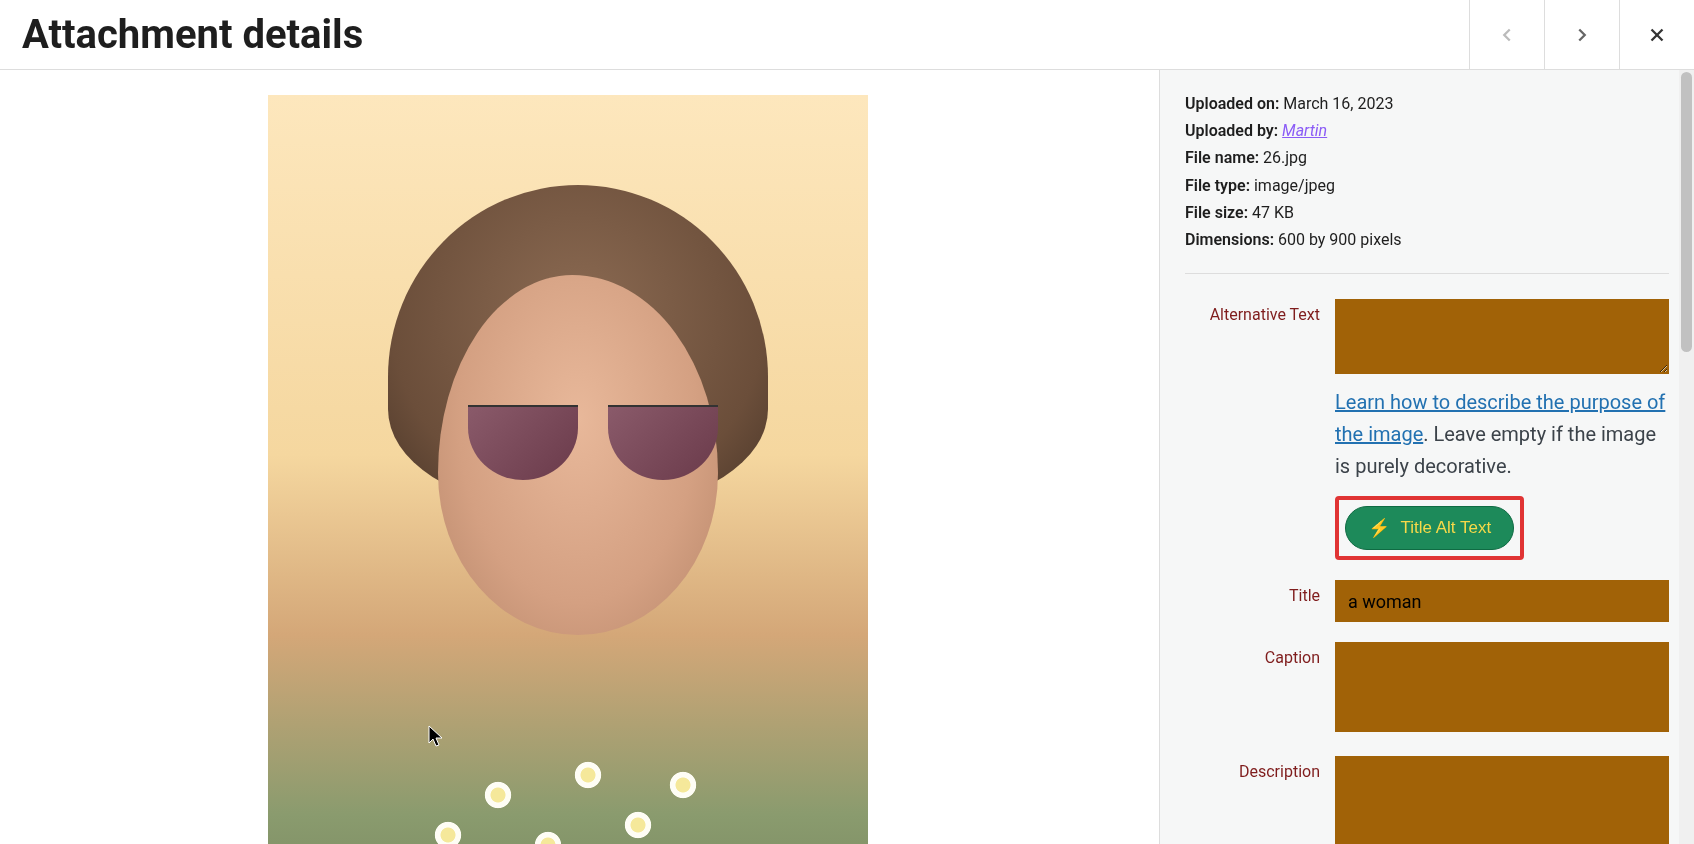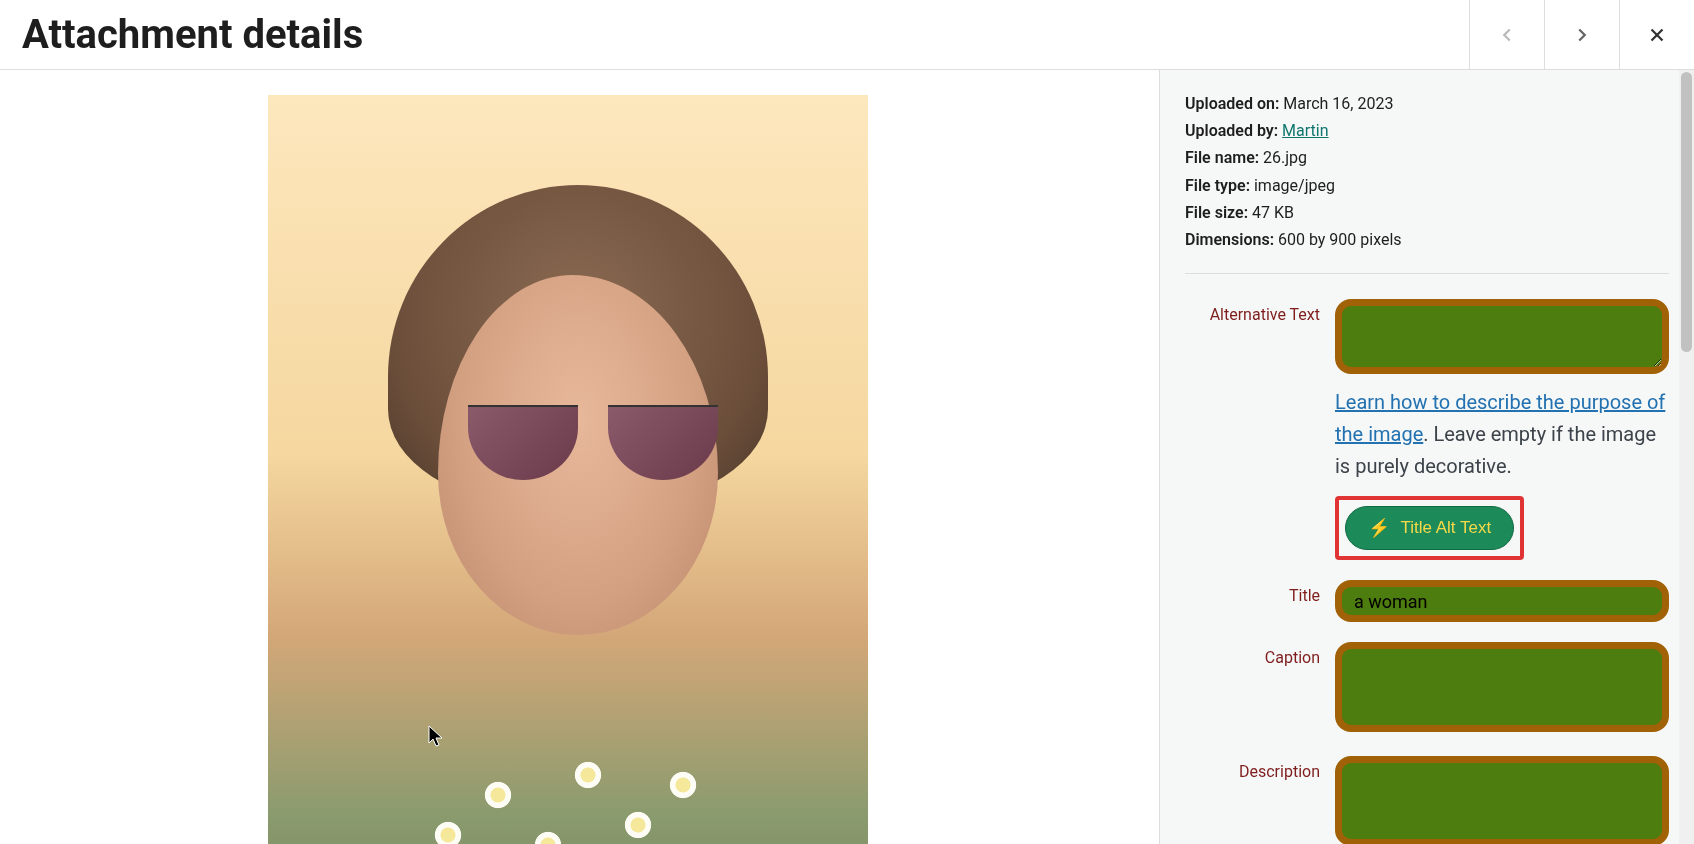--- a/index.html
+++ b/index.html
@@ -161,22 +161,23 @@
     }
     .meta {
       margin-bottom: 20px;
       line-height: 1.7;
       font-size: 16px;
     }
     .meta-row strong {
       font-weight: 600;
     }
     .meta-row a {
-      color: #0f766e;
+      color: #8b5cf6;
       text-decoration: underline;
+      font-style: italic;
     }
     .divider {
       border: none;
       border-top: 1px solid #ddd;
       margin-bottom: 25px;
     }
     .form-row {
       display: flex;
       margin-bottom: 20px;
       align-items: flex-start;
@@ -188,26 +189,26 @@
       padding-top: 6px;
       font-size: 16px;
       color: #7f1d1d;
     }
     .form-field {
       flex: 1;
     }
     .form-field textarea,
     .form-field input[type="text"] {
       width: 100%;
-      border: 7px solid #a16207;
-      border-radius: 16px;
+      border: 1px solid #a16207;
+      border-radius: 0;
       padding: 8px 12px;
       font-size: 18px;
       font-family: inherit;
-      background: #4d7c0f;
+      background: #a16207;
       resize: none;
     }
     .form-field textarea.alt-text {
       height: 75px;
       resize: both;
     }
     .form-field textarea.caption {
       height: 90px;
     }
     .form-field input[type="text"] {

